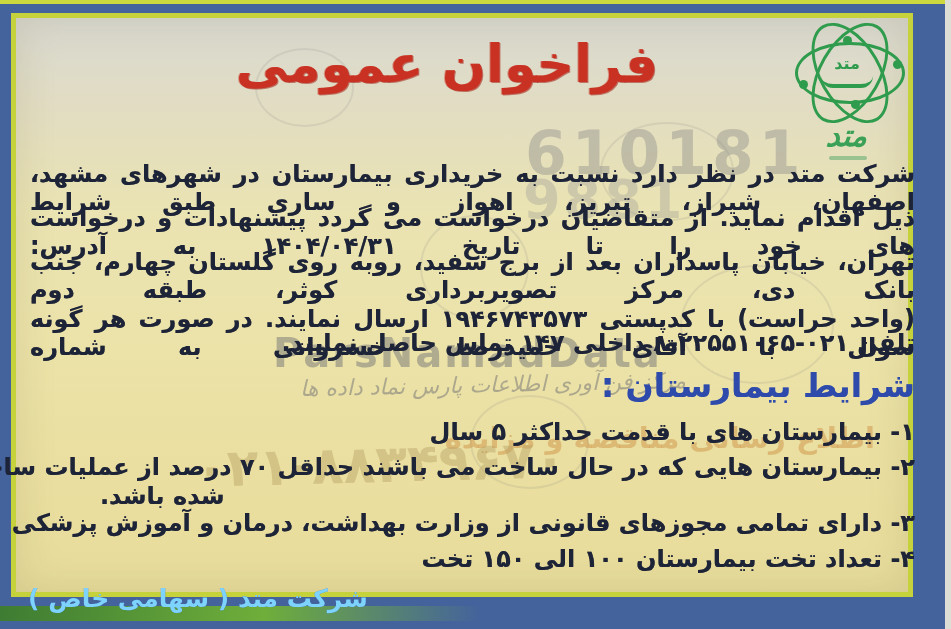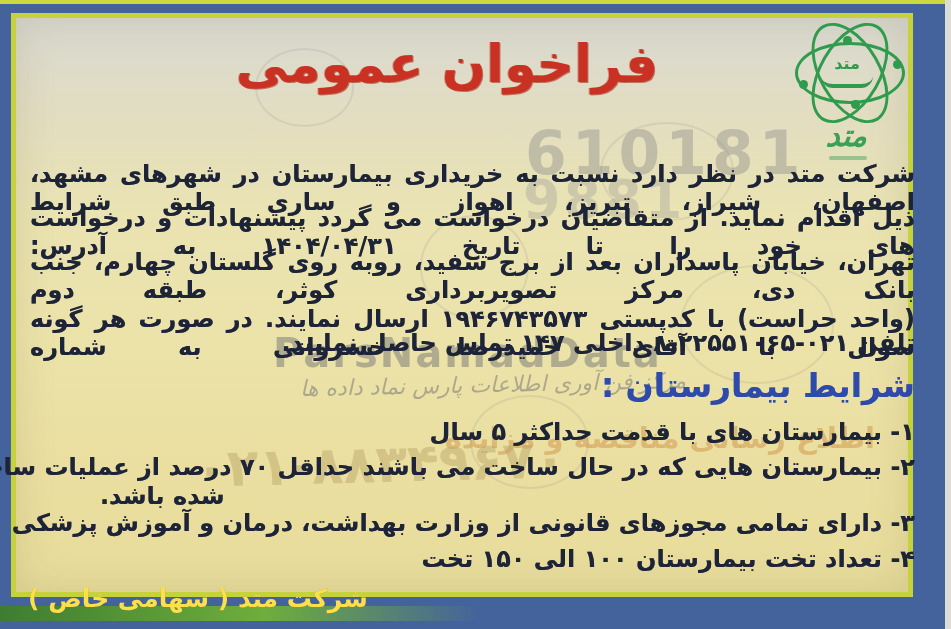--- a/index.html
+++ b/index.html
@@ -29,21 +29,21 @@
   .rline{right:36px;text-align:center;}
 
   .title{
     position:absolute;left:150px;top:34px;width:594px;height:80px;
     text-align:center;direction:rtl;
     font-size:52px;font-weight:900;color:#c93122;
     text-shadow:1px 1px 0 rgba(160,30,20,.55), -1px 0 0 rgba(201,49,34,.4);
     letter-spacing:1px;
   }
   .heading{color:#2e4bab;font-size:33px;text-shadow:0 0 .5px rgba(46,75,171,.6);}
-  .company{color:#fde047;font-size:25px;text-shadow:0 0 .5px rgba(31,62,166,.6);}
+  .company{color:#7dd3fc;font-size:25px;text-shadow:0 0 .5px rgba(31,62,166,.6);}
 
   
   .wm{position:absolute;pointer-events:none;}
   .wm-num-top{left:525px;top:118px;font-size:60px;font-weight:700;color:rgba(135,135,135,.40);letter-spacing:5px;font-family:"DejaVu Sans",sans-serif;}
   .wm-num-mid{left:523px;top:168px;font-size:54px;font-weight:900;color:rgba(145,145,145,.32);letter-spacing:3px;}
   .wm-latin{left:273px;top:330px;font-size:40px;font-weight:700;color:rgba(120,120,120,.52);letter-spacing:2px;}
   .wm-hand{left:268px;top:372px;width:450px;direction:rtl;text-align:center;font-size:22px;font-style:italic;
            color:rgba(120,120,120,.55);transform:rotate(-1.2deg);white-space:nowrap;}
   .wm-tagline{right:76px;top:421px;direction:rtl;font-size:29px;font-weight:bold;color:rgba(205,145,70,.5);letter-spacing:1px;}
   .wm-phone{left:195px;top:434px;font-size:52px;font-weight:900;color:rgba(185,165,105,.48);

